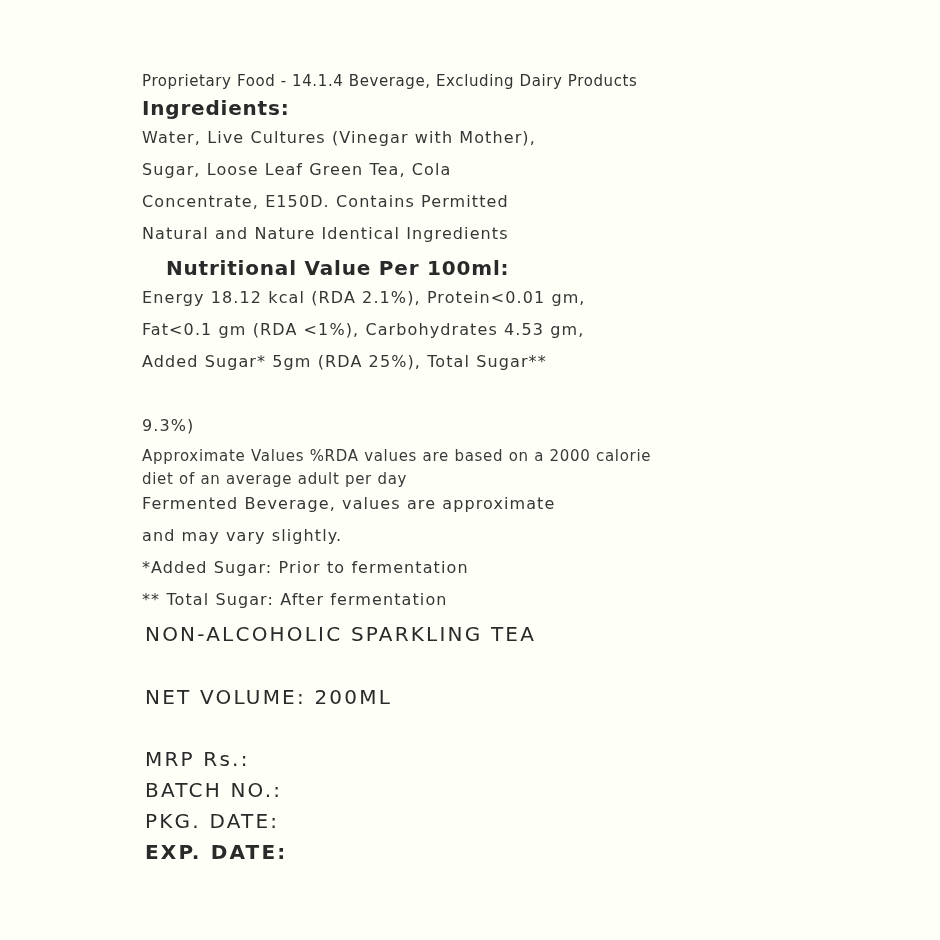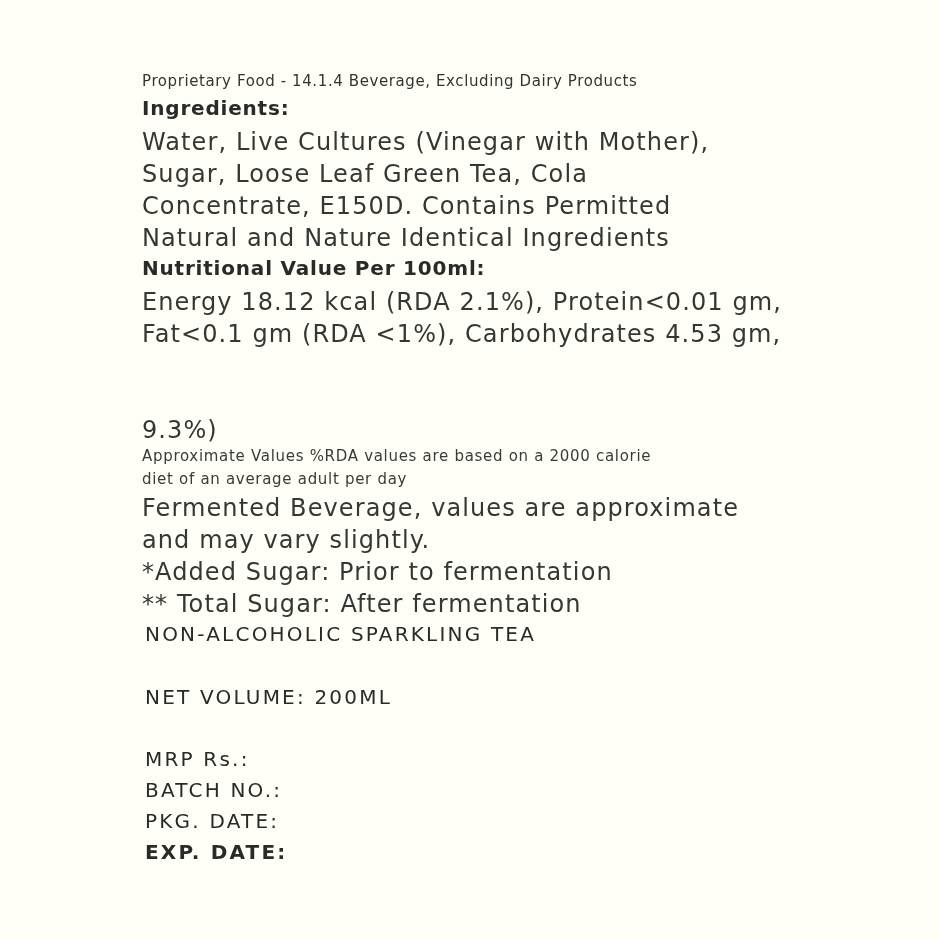--- a/index.html
+++ b/index.html
@@ -33,21 +33,21 @@
       letter-spacing: 0.6px;
       color: #333;
     }
     .heading {
       font-size: 20px;
       font-weight: bold;
       letter-spacing: 0.8px;
       color: #2a2a2a;
     }
     .body {
-      font-size: 24px;
+      font-size: 16px;
       letter-spacing: 1.1px;
       color: #363636;
       font-weight: normal;
     }
     .small {
       font-size: 15px;
       letter-spacing: 0.7px;
       color: #3a3a3a;
     }
     .caps {
@@ -63,23 +63,24 @@
 <div class="label">
 
   <div class="line cat" style="top:72px;">Proprietary Food - 14.1.4 Beverage, Excluding Dairy Products</div>
 
   <div class="line heading" style="top:96px;">Ingredients:</div>
   <div class="line body" style="top:128px;">Water, Live Cultures (Vinegar with Mother),</div>
   <div class="line body" style="top:160px;">Sugar, Loose Leaf Green Tea, Cola</div>
   <div class="line body" style="top:192px;">Concentrate, E150D. Contains Permitted</div>
   <div class="line body" style="top:224px;">Natural and Nature Identical Ingredients</div>
 
-  <div class="line heading" style="top:256px;">Nutritional Value Per 100ml:</div>
+  <div class="line heading" style="top:256px;margin-left:24px;">Nutritional Value Per 100ml:</div>
   <div class="line body" style="top:288px;">Energy 18.12 kcal (RDA 2.1%), Protein&lt;0.01 gm,</div>
   <div class="line body" style="top:320px;">Fat&lt;0.1 gm (RDA &lt;1%), Carbohydrates 4.53 gm,</div>
+  <div class="line body" style="top:352px;">Added Sugar* 5gm (RDA 25%), Total Sugar**</div>
   <div class="line body" style="top:416px;">9.3%)</div>
 
   <div class="line small" style="top:447px;text-align:right;">Approximate Values %RDA values are based on a 2000 calorie</div>
   <div class="line small" style="top:470px;">diet of an average adult per day</div>
 
   <div class="line body" style="top:494px;">Fermented Beverage, values are approximate</div>
   <div class="line body" style="top:526px;">and may vary slightly.</div>
 
   <div class="line body" style="top:558px;">*Added Sugar: Prior to fermentation</div>
   <div class="line body" style="top:590px;">** Total Sugar: After fermentation</div>

